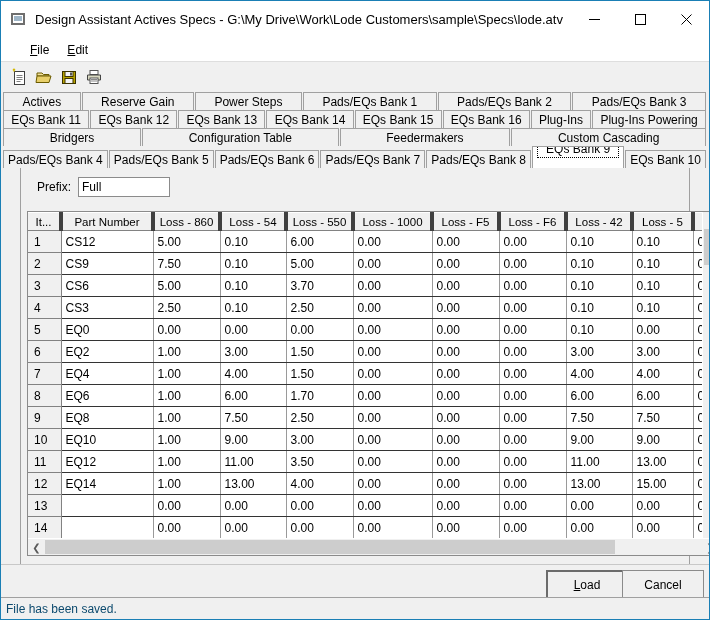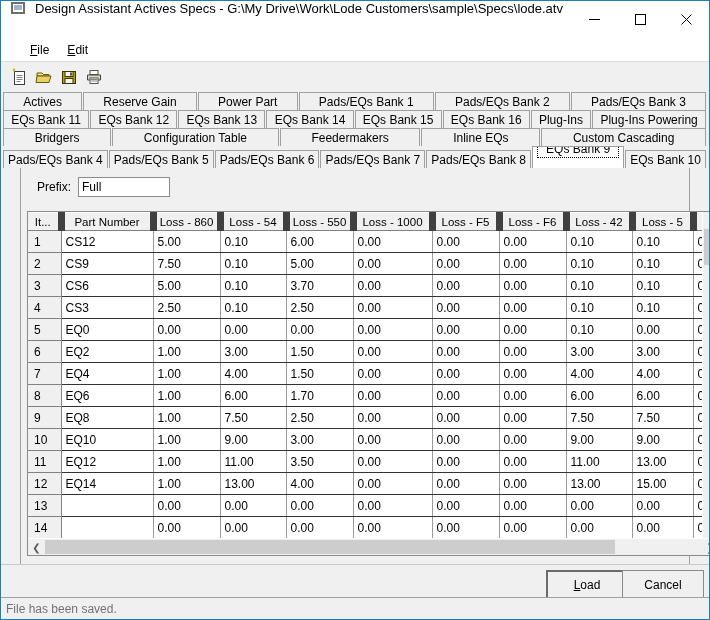--- a/index.html
+++ b/index.html
@@ -21,21 +21,21 @@
     background: #f0f0f0;
     border: 1px solid #1a7fb5;
     overflow: hidden;
   }
 
   
   .titlebar {
     height: 37px;
     background: #ffffff;
     display: flex;
-    align-items: flex-start;
+    align-items: center;
     position: relative;
     box-sizing: border-box;
   }
   .title-icon {
     width: 16px;
     height: 16px;
     margin-left: 10px;
     margin-right: 8px;
     flex: none;
     position: relative;
@@ -203,21 +203,21 @@
     overflow: hidden;
   }
   table.grid {
     border-collapse: collapse;
     table-layout: fixed;
     width: 700px;
     font-size: 12px;
   }
   table.grid th {
     background: #f0f0f0;
-    border-right: 7px solid #404040;
+    border-right: 4px solid #404040;
     border-bottom: 1px solid #828282;
     border-top: 1px solid #ffffff;
     font-weight: normal;
     font-size: 11.5px;
     height: 18px;
     padding: 0;
     text-align: center;
     color: #000;
     box-sizing: border-box;
     white-space: nowrap;
@@ -327,21 +327,21 @@
     position: absolute;
     left: 0; right: 0; bottom: 0;
     height: 22px;
     background: #f0f0f0;
     border-top: 1px solid #a0a0a0;
     display: flex;
     align-items: center;
     padding-left: 5px;
     box-sizing: border-box;
     font-size: 12px;
-    color: #737373;
+    color: #0c4a6e;
   }
 </style>
 </head>
 <body>
 
 <div id="app">
 
   <div class="titlebar">
     <div class="title-icon">
       <div class="frame"></div>
@@ -406,40 +406,39 @@
         <line x1="6" y1="11.5" x2="12" y2="11.5" stroke="#888"></line>
         <line x1="6" y1="13" x2="12" y2="13" stroke="#888"></line>
       </svg>
     </div>
   </div>
 
   <div class="tabs">
     <div class="tabrow">
       <div class="tab">Actives</div>
       <div class="tab">Reserve Gain</div>
-      <div class="tab">Power Part</div>
+      <div class="tab">Power Steps</div>
       <div class="tab">Pads/EQs Bank 1</div>
       <div class="tab">Pads/EQs Bank 2</div>
       <div class="tab">Pads/EQs Bank 3</div>
     </div>
     <div class="tabrow">
       <div class="tab">EQs Bank 11</div>
       <div class="tab">EQs Bank 12</div>
       <div class="tab">EQs Bank 13</div>
       <div class="tab">EQs Bank 14</div>
       <div class="tab">EQs Bank 15</div>
       <div class="tab">EQs Bank 16</div>
       <div class="tab">Plug-Ins</div>
       <div class="tab">Plug-Ins Powering</div>
     </div>
     <div class="tabrow">
       <div class="tab">Bridgers</div>
       <div class="tab">Configuration Table</div>
       <div class="tab">Feedermakers</div>
-      <div class="tab">Inline EQs</div>
       <div class="tab">Custom Cascading</div>
     </div>
     <div class="tabrow last">
       <div class="tab">Pads/EQs Bank 4</div>
       <div class="tab">Pads/EQs Bank 5</div>
       <div class="tab">Pads/EQs Bank 6</div>
       <div class="tab">Pads/EQs Bank 7</div>
       <div class="tab">Pads/EQs Bank 8</div>
       <div class="tab selected">
         <span class="focusbox">EQs Bank 9</span>

